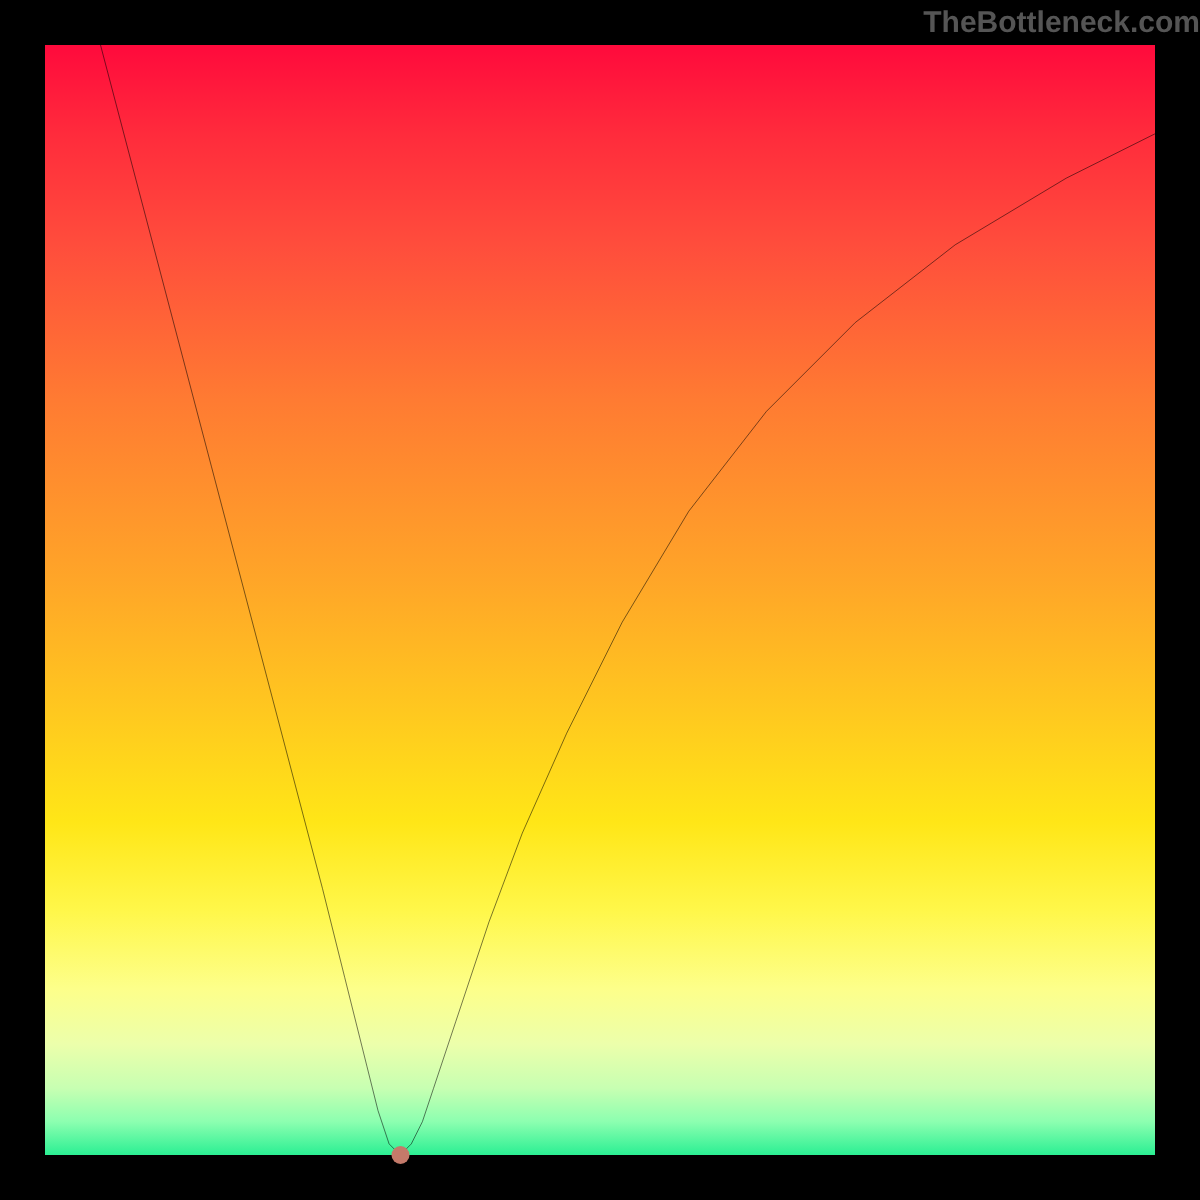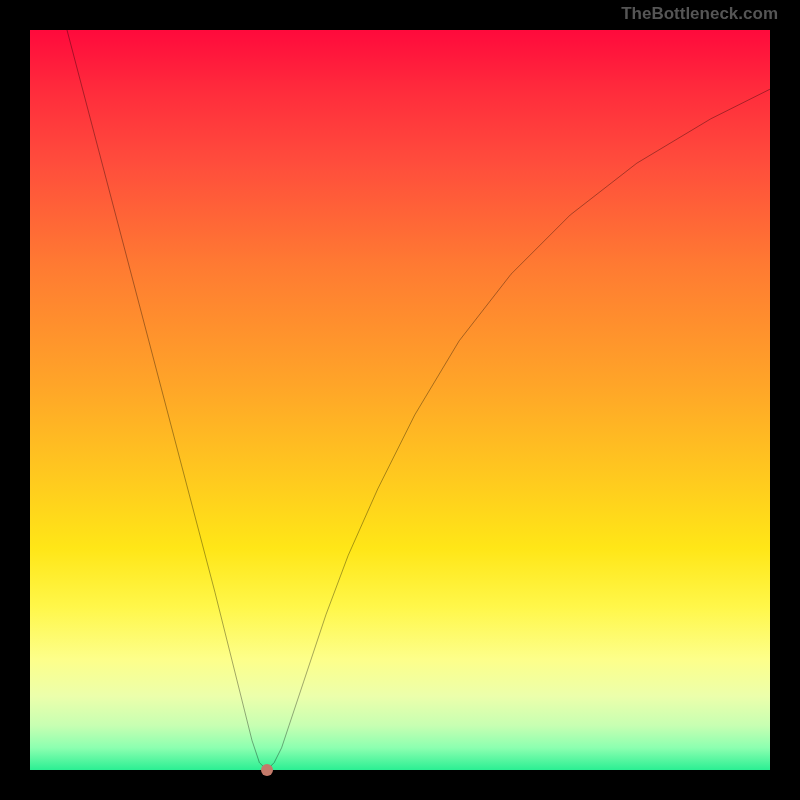--- a/index.html
+++ b/index.html
@@ -7,23 +7,23 @@
     width: 800px;
     height: 800px;
     background: #000;
     position: relative;
     overflow: hidden;
     font-family: Arial, Helvetica, sans-serif;
   }
   .watermark {
     position: absolute;
     top: 4px;
-    right: 22px;
+    right: 0;
     color: #555;
-    font-size: 17px;
+    font-size: 20px;
     font-weight: bold;
     z-index: 10;
   }
   .plot-area {
     position: absolute;
     left: 30px;
     top: 30px;
     width: 740px;
     height: 740px;
     background: linear-gradient(

